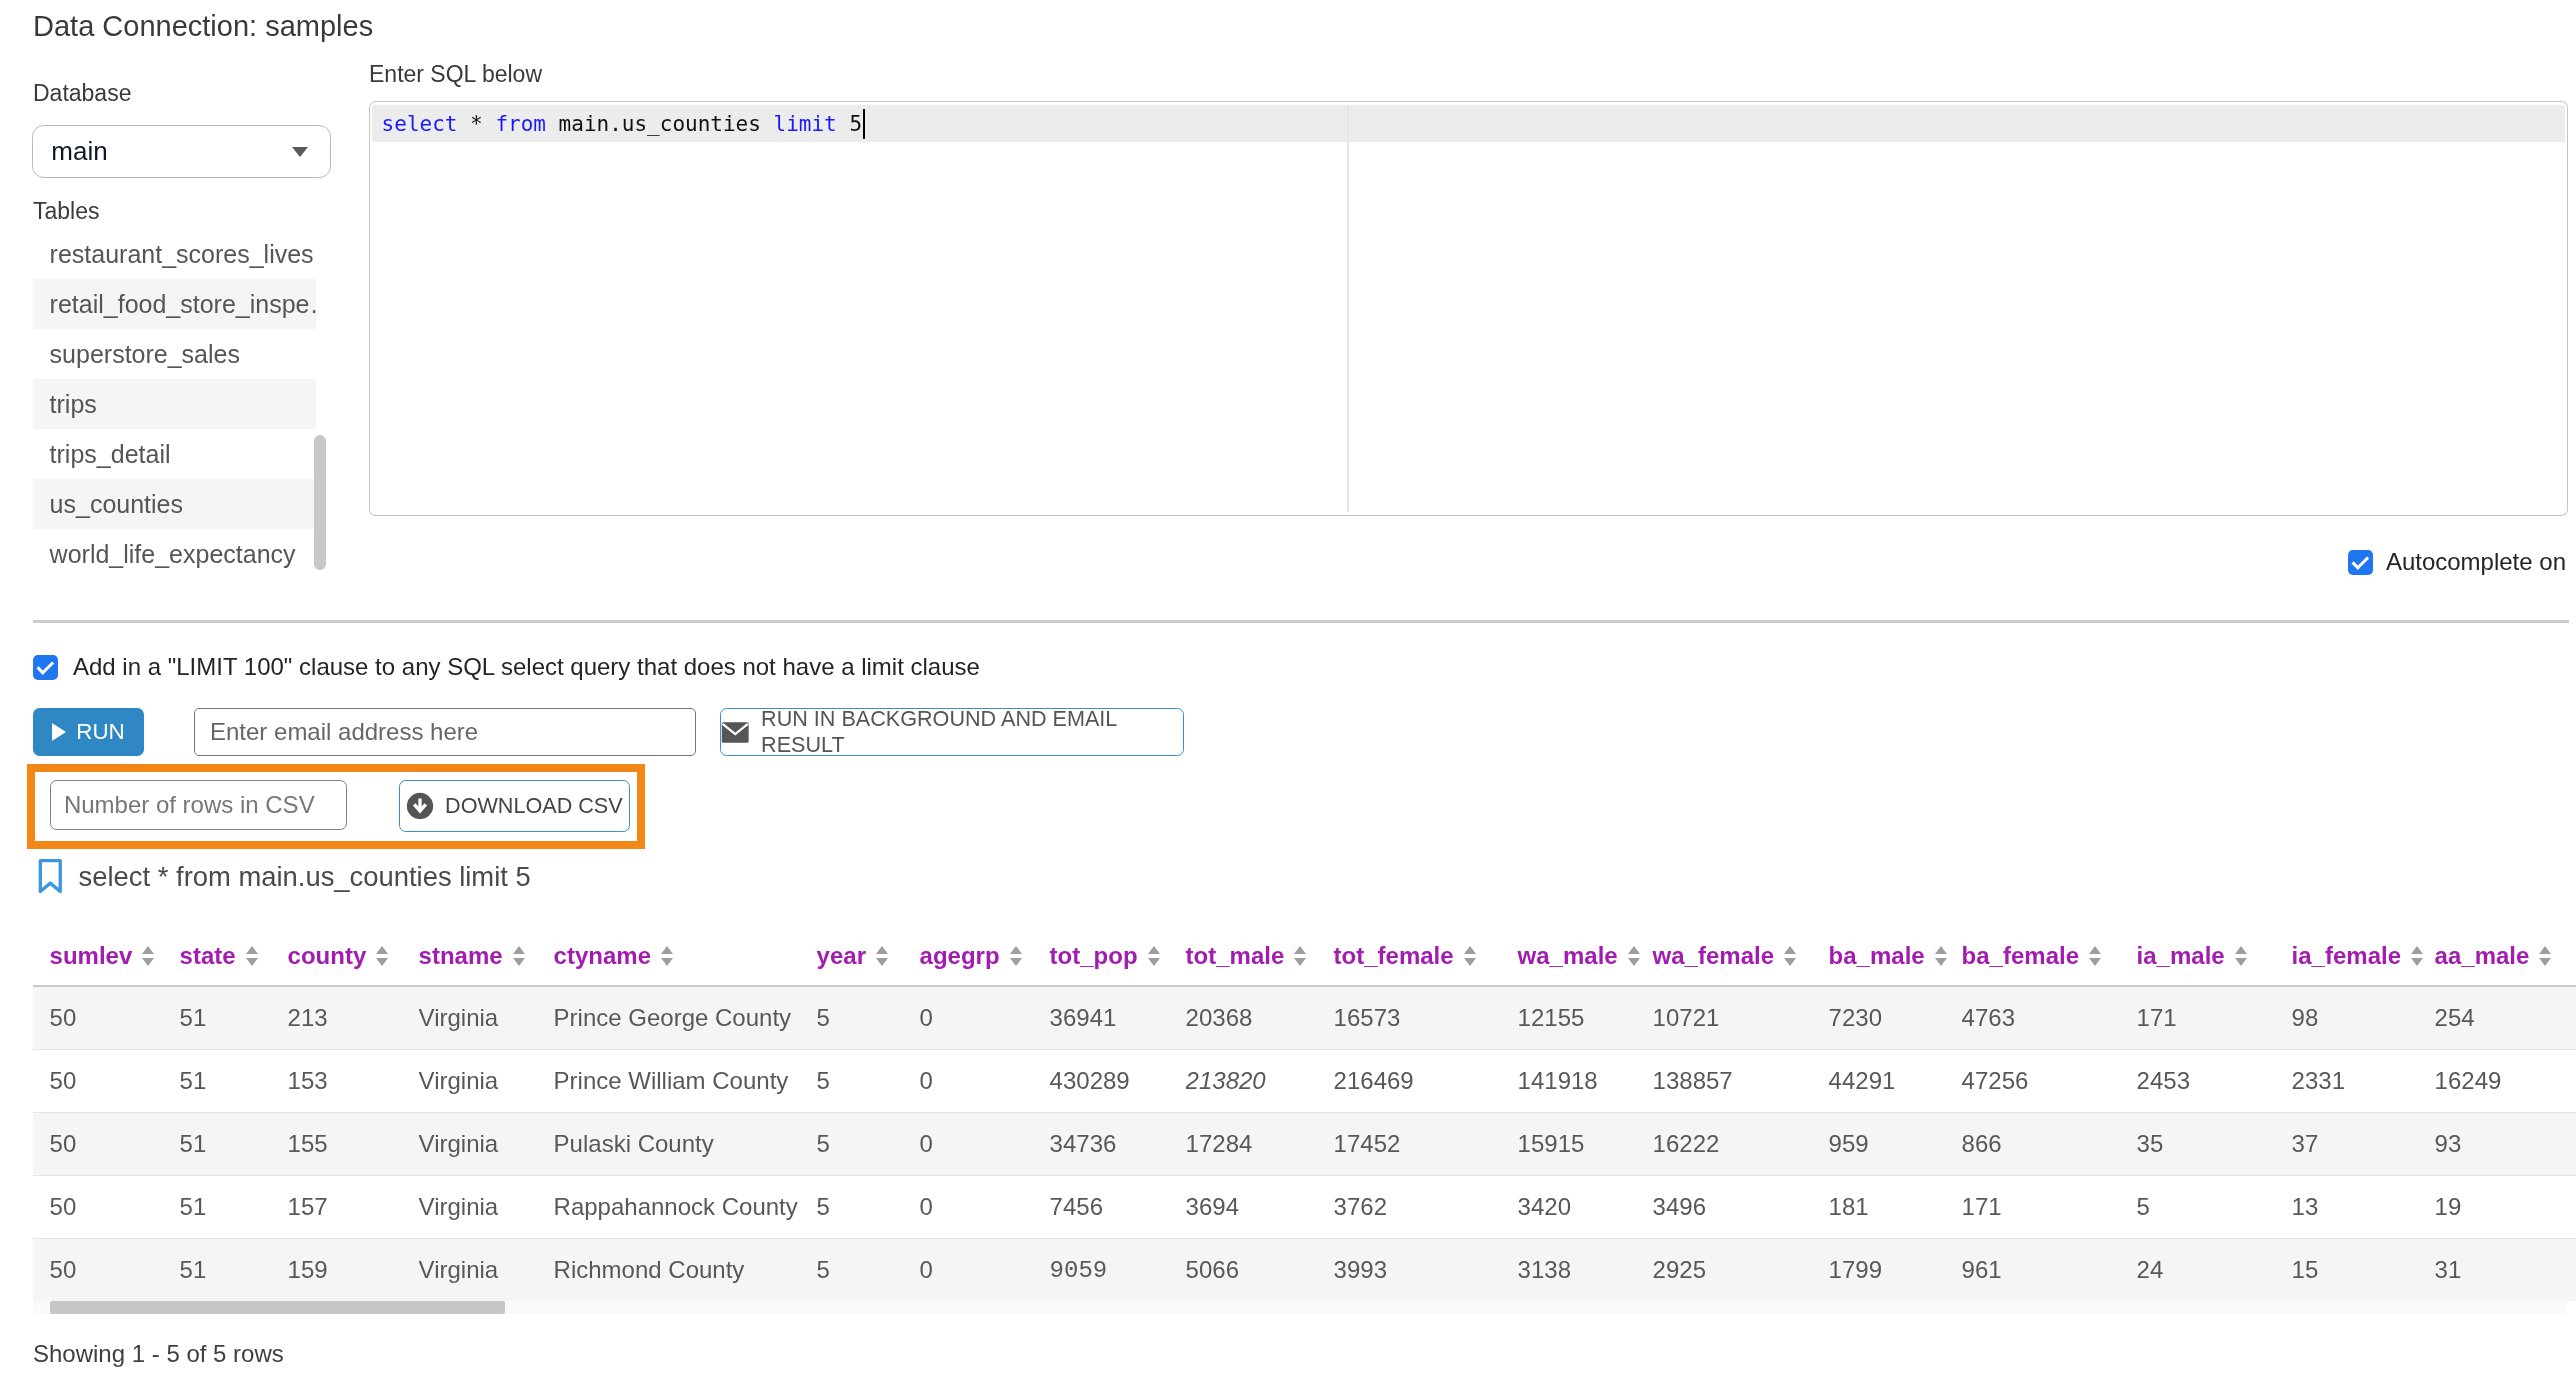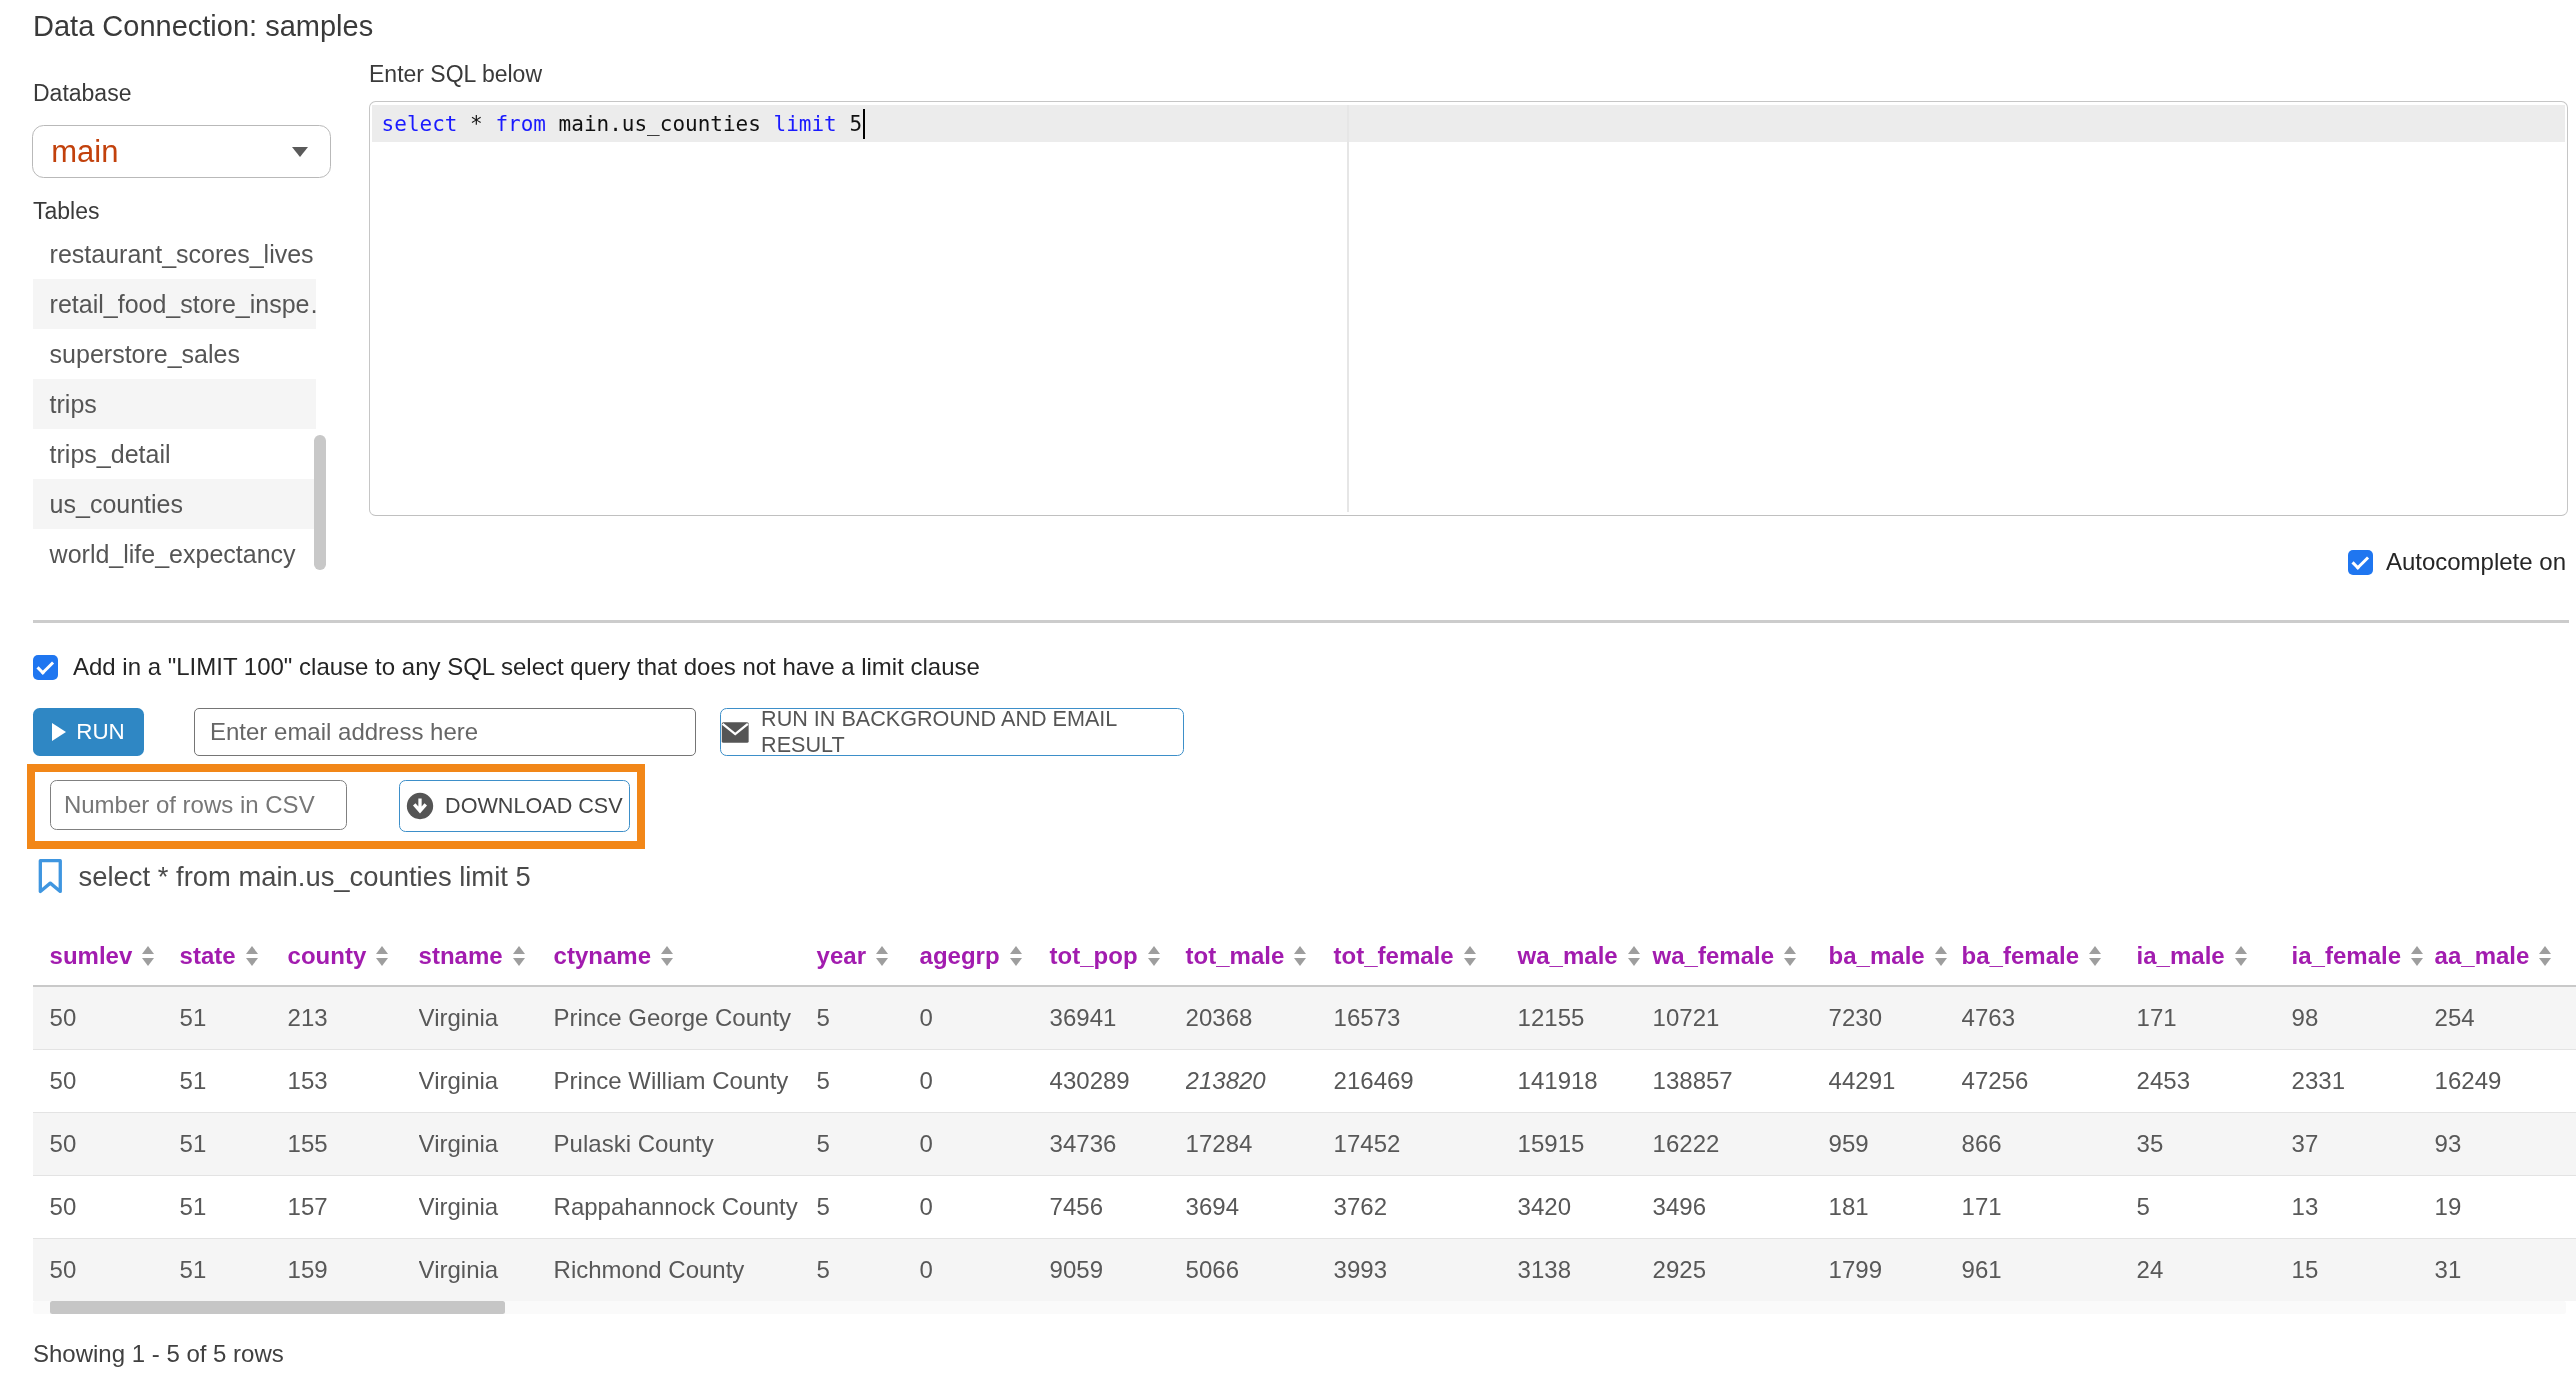--- a/index.html
+++ b/index.html
@@ -8,21 +8,21 @@
     background:#ffffff;font-family:"Liberation Sans",sans-serif;color:#3a3a3a;
   }
   
   #page-title{position:absolute;left:33px;top:10px;font-size:29px;color:#3a3a3a;}
   #db-label{position:absolute;left:33px;top:80px;font-size:23px;color:#3a3a3a;}
   #db-select{
     position:absolute;left:32px;top:125px;width:299px;height:53px;box-sizing:border-box;
     border:1.7px solid #b9b9b9;border-radius:11.6px;background:#fff;display:flex;align-items:center;
     padding:0 21.6px 0 18.3px;cursor:pointer;
   }
-  #db-select .val{font-size:31px;color:#c2410c;flex:1;}
+  #db-select .val{font-size:26px;color:#0f172a;flex:1;}
   .caret-down{width:0;height:0;border-left:8.3px solid transparent;border-right:8.3px solid transparent;border-top:10.8px solid #5a5a5a;}
   #tables-label{position:absolute;left:33px;top:198px;font-size:23px;color:#3a3a3a;}
   #tables-list{position:absolute;left:33px;top:229px;width:283px;}
   .table-item{height:50px;line-height:50px;font-size:25px;color:#555;padding-left:16.6px;background:#fff;
     white-space:nowrap;overflow:hidden;cursor:pointer;}
   .table-item.alt{background:#f5f5f5;}
   #tables-scroll-thumb{position:absolute;left:314px;top:435px;width:11.6px;height:135px;background:#c8c8c8;border-radius:5.8px;}
   
   #sql-label{position:absolute;left:369px;top:61px;font-size:23px;color:#3a3a3a;}
   #sql-editor{
@@ -369,21 +369,21 @@
         <div class="td" style="width: 166px;">19</div>
       </div>
       <div class="tr stripe">
         <div class="td" style="width: 130px;">50</div>
         <div class="td" style="width: 108px;">51</div>
         <div class="td" style="width: 131px;">159</div>
         <div class="td" style="width: 135px;">Virginia</div>
         <div class="td" style="width: 263px;">Richmond County</div>
         <div class="td" style="width: 103px;">5</div>
         <div class="td" style="width: 130px;">0</div>
-        <div class="td" style="width: 136px;">9059</div>
+        <div class="td" style="width: 136px; font-family: Liberation Mono, monospace;">9059</div>
         <div class="td" style="width: 148px;">5066</div>
         <div class="td" style="width: 184px;">3993</div>
         <div class="td" style="width: 135px;">3138</div>
         <div class="td" style="width: 176px;">2925</div>
         <div class="td" style="width: 133px;">1799</div>
         <div class="td" style="width: 175px;">961</div>
         <div class="td" style="width: 155px;">24</div>
         <div class="td" style="width: 143px;">15</div>
         <div class="td" style="width: 166px;">31</div>
       </div>

